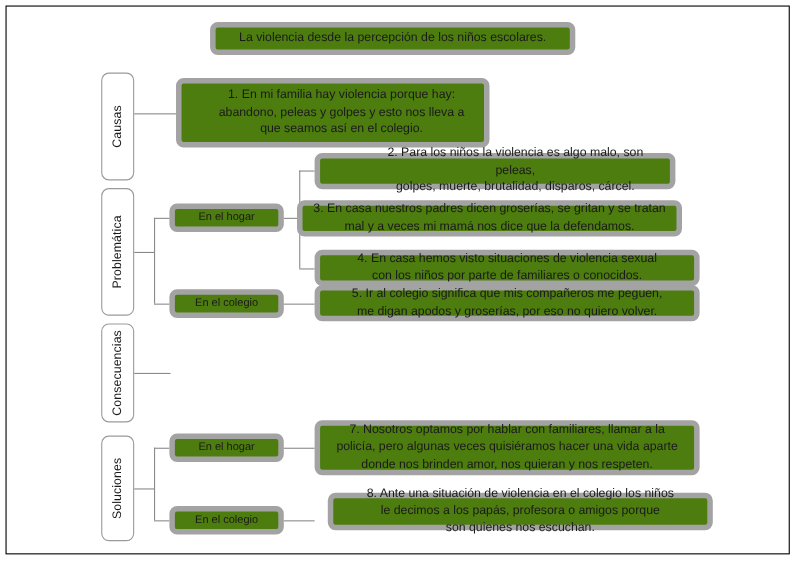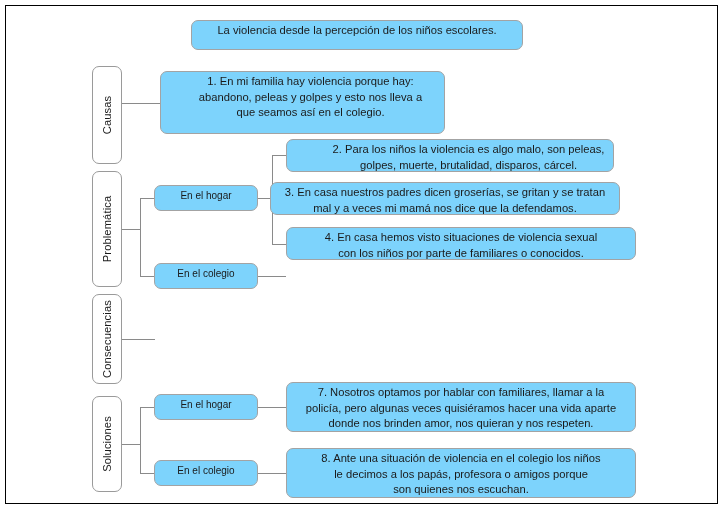--- a/index.html
+++ b/index.html
@@ -24,24 +24,25 @@
     width: 713px;
     height: 499px;
     border: 1px solid #000000;
     box-sizing: border-box;
   }
 
   
   .node {
     position: absolute;
     box-sizing: border-box;
-    border: 1px solid #a3a3a3;
+    border: 5px solid #a3a3a3;
     border-radius: 7px;
-    background: #7dd3fc;
+    background: #4d7c0f;
     display: flex;
+    align-items: center;
     justify-content: center;
     text-align: center;
     color: #1a1a1a;
     font-size: 11.2px;
     line-height: 15.5px;
     padding: 2px 6px;
   }
   .node .txt {
     display: block;
     width: 100%;
@@ -141,20 +142,24 @@
   <div class="node" style="left:270px; top:182px; width:350px; height:33px;">
     <span class="txt">3. En casa nuestros padres dicen groserías, se gritan y se tratan
 mal y a veces mi mamá nos dice que la defendamos.</span>
   </div>
 
   <div class="node" style="left:286px; top:227px; width:350px; height:33px;">
     <span class="txt">4. En casa hemos visto situaciones de violencia sexual
 con los niños por parte de familiares o conocidos.</span>
   </div>
 
+  <div class="node" style="left:286px; top:259px; width:350px; height:33px;">
+    <span class="txt">5. Ir al colegio significa que mis compañeros me peguen,
+me digan apodos y groserías, por eso no quiero volver.</span>
+  </div>
 
   <div class="cat" style="left:92px; top:294px; width:30px; height:90px;">
     <span class="vtxt">Consecuencias</span>
   </div>
 
   <div class="ln h" style="left:122px; top:339px; width:33px;"></div>
 
 
   <div class="cat" style="left:92px; top:396px; width:30px; height:96px;">
     <span class="vtxt">Soluciones</span>
@@ -175,19 +180,19 @@
 
   <div class="ln h" style="left:258px; top:407px; width:28px;"></div>
   <div class="ln h" style="left:258px; top:473px; width:28px;"></div>
 
   <div class="node" style="left:286px; top:382px; width:350px; height:50px;">
     <span class="txt">7. Nosotros optamos por hablar con familiares, llamar a la
 policía, pero algunas veces quisiéramos hacer una vida aparte
 donde nos brinden amor, nos quieran y nos respeten.</span>
   </div>
 
-  <div class="node" style="left:286px; top:448px; width:350px; height:50px;">
+  <div class="node" style="left:298px; top:448px; width:350px; height:34px;">
     <span class="txt">8. Ante una situación de violencia en el colegio los niños
 le decimos a los papás, profesora o amigos porque
 son quienes nos escuchan.</span>
   </div>
 
 </div>
 
 </body></html>

